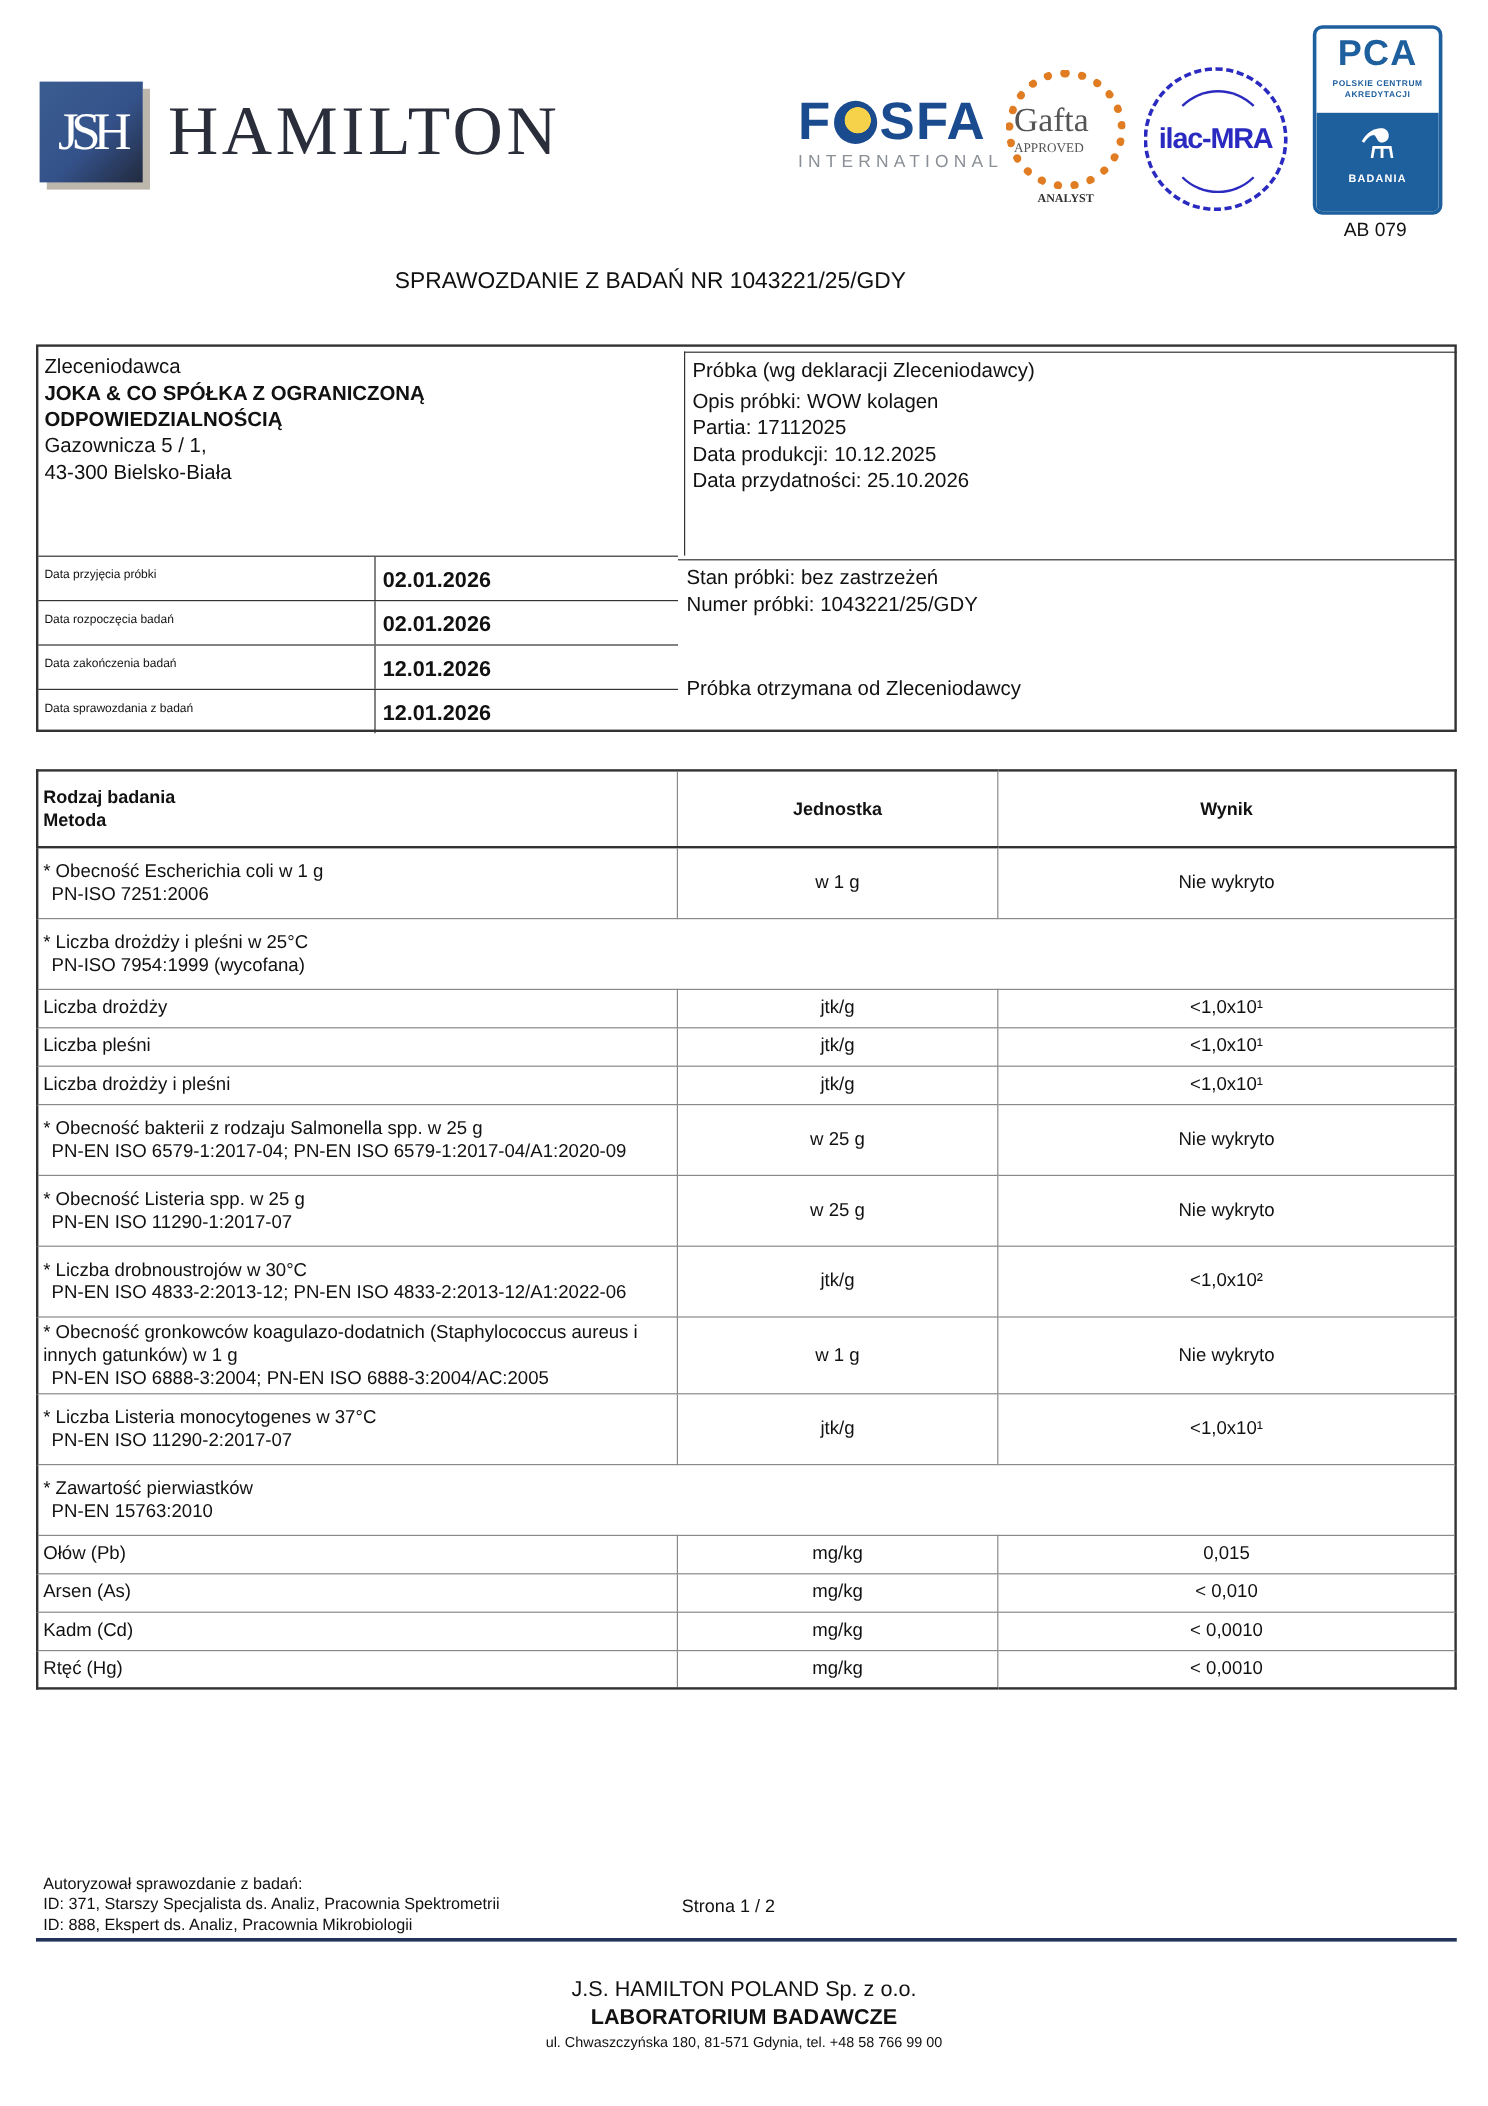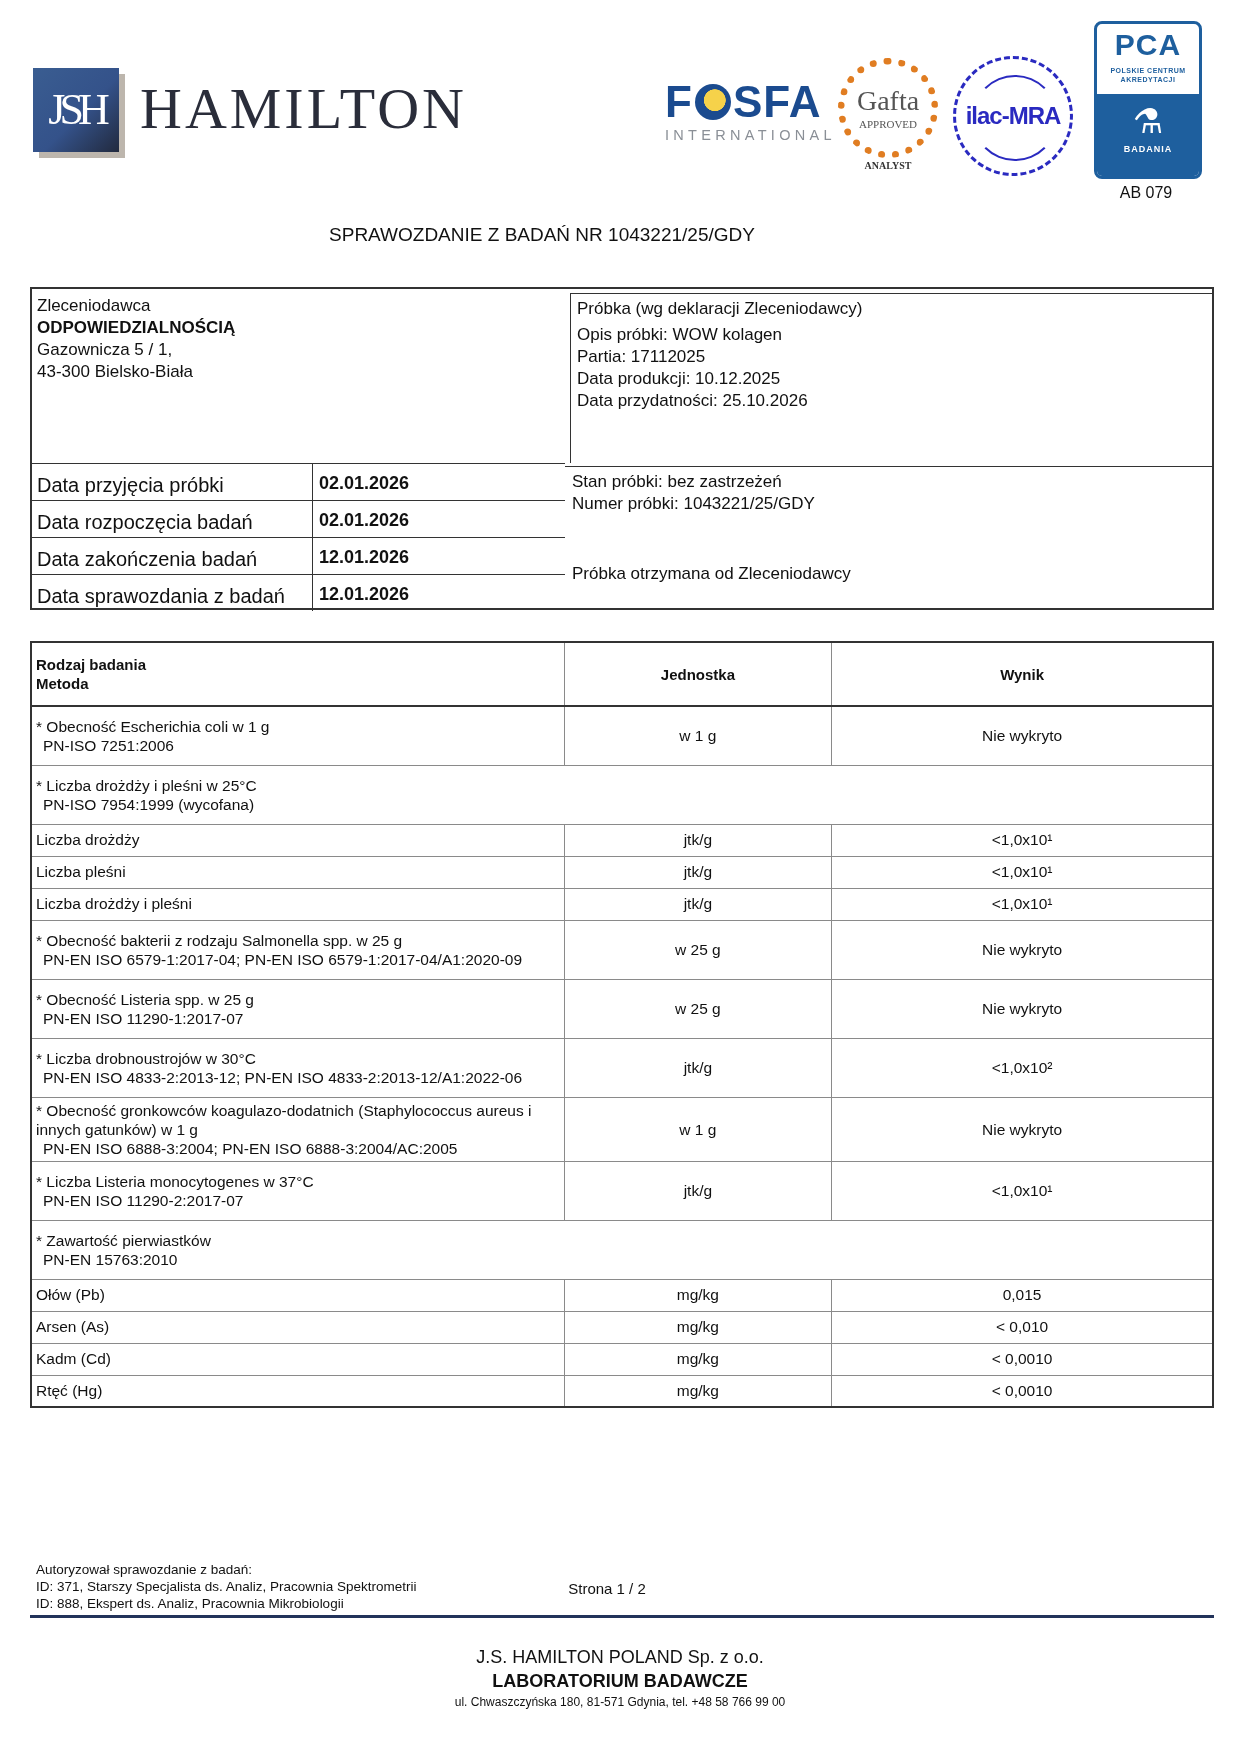--- a/index.html
+++ b/index.html
@@ -9,21 +9,21 @@
   
   .logo-jsh { position: absolute; left: 33px; top: 68px; width: 86px; height: 84px; background: linear-gradient(135deg, #3a5d91 0%, #34528a 55%, #222a3e 100%); box-shadow: 6px 6px 0 #bdb6ad; display: flex; align-items: center; justify-content: center; }
   .logo-jsh span { font-family: "Liberation Serif", serif; color: #fff; font-size: 44px; letter-spacing: -6px; line-height: 1; }
   .hamilton-word { position: absolute; left: 140px; top: 80px; font-family: "Liberation Serif", serif; font-size: 58px; letter-spacing: 3px; color: #2a2d3a; line-height: 1; }
 
   .fosfa { position: absolute; left: 665px; top: 80px; width: 160px; }
   .fosfa .big { font-family: "Liberation Sans", sans-serif; font-weight: bold; font-size: 44px; color: #1b4b8f; line-height: 1; letter-spacing: 1px; display: flex; align-items: center; }
   .fosfa .globe { display: inline-block; width: 36px; height: 36px; border-radius: 50%; background: radial-gradient(circle at 55% 45%, #f6d24a 0 38%, #1b4b8f 40% 100%); margin: 0 2px; }
   .fosfa .small { font-size: 14.5px; letter-spacing: 4.3px; color: #8a8f96; margin-top: 3px; }
 
-  .gafta { position: absolute; left: 838px; top: 58px; width: 100px; height: 100px; border: 7px dotted #e07d22; border-radius: 50%; display: flex; flex-direction: column; align-items: center; justify-content: center; }
+  .gafta { position: absolute; left: 838px; top: 58px; width: 100px; height: 100px; border: 7px dotted #e07d22; border-radius: 50%; display: flex; flex-direction: column; justify-content: center; }
   .gafta .g1 { font-family: "Liberation Serif", serif; font-size: 28px; color: #555; line-height: 1; }
   .gafta .g2 { font-family: "Liberation Serif", serif; font-size: 11px; color: #555; margin-top: 3px; }
   .gafta-analyst { position: absolute; left: 838px; top: 160px; width: 100px; text-align: center; font-family: "Liberation Serif", serif; font-weight: bold; font-size: 10px; color: #333; }
 
   .ilac { position: absolute; left: 953px; top: 56px; width: 120px; height: 120px; border-radius: 50%; border: 3px dashed #2a2ac0; display: flex; align-items: center; justify-content: center; overflow: hidden; }
   .ilac::before { content: ""; position: absolute; left: 16px; top: 16px; width: 82px; height: 82px; border-radius: 50%; border: 2px solid #2a2ac0; border-left-color: transparent; border-right-color: transparent; }
   .ilac span { position: relative; font-weight: bold; font-size: 24px; color: #2a2ac0; letter-spacing: -1px; background: #fff; line-height: 1; }
 
   .pca { position: absolute; left: 1094px; top: 21px; width: 108px; height: 158px; border: 3px solid #1e5f9e; border-radius: 8px; overflow: hidden; background: #fff; }
   .pca .top { height: 70px; text-align: center; padding-top: 6px; }
@@ -38,21 +38,21 @@
   .title { position: absolute; left: 0; top: 224px; width: 1084px; text-align: center; font-size: 19px; color: #111; }
 
   
   .info { position: absolute; left: 30px; top: 287px; width: 1184px; height: 323px; border: 2px solid #333; }
   .client { position: absolute; left: 5px; top: 6px; width: 520px; font-size: 17px; line-height: 22px; }
   .client .bold { font-weight: bold; }
   .sample { position: absolute; left: 538px; top: 4px; width: 644px; height: 170px; border-left: 1px solid #333; border-top: 1px solid #333; padding: 4px 6px; font-size: 17px; line-height: 22px; }
   .sample .head { margin-bottom: 4px; }
   .dates { position: absolute; left: 0; top: 174px; width: 533px; }
   .dates .row { display: flex; height: 37px; border-top: 1px solid #333; }
-  .dates .row .lab { width: 281px; border-right: 1px solid #333; padding: 10px 5px 0; font-size: 20px; }
+  .dates .row .lab { width: 281px; border-right: 1px solid #333; padding: 10px 5px 0; font-size: 10px; }
   .dates .row .val { flex: 1; padding: 9px 6px 0; font-size: 18px; font-weight: bold; }
   .status { position: absolute; left: 533px; top: 177px; right: 0; bottom: 0; border-top: 1px solid #333; padding: 4px 7px; font-size: 17px; line-height: 22px; }
   .status .received { position: absolute; left: 7px; top: 96px; }
 
   
   .results { position: absolute; left: 30px; top: 641px; width: 1184px; border-collapse: collapse; font-size: 15.5px; }
   .results th, .results td { border: 1px solid #8a8a8a; vertical-align: middle; }
   .results thead tr { border: 2px solid #333; }
   .results th { border-top: 2px solid #333; border-bottom: 2px solid #333; font-weight: bold; font-size: 15px; height: 64px; }
   .results th:first-child { border-left: 2px solid #333; text-align: left; padding-left: 4px; line-height: 19px; }
@@ -119,20 +119,21 @@
     <div class="bad">BADANIA</div>
   </div>
 </div>
 <div class="ab079">AB 079</div>
 
 <div class="title">SPRAWOZDANIE Z BADAŃ NR 1043221/25/GDY</div>
 
 <div class="info">
   <div class="client">
     <div>Zleceniodawca</div>
+    <div class="bold">JOKA &amp; CO SPÓŁKA Z OGRANICZONĄ</div>
     <div class="bold">ODPOWIEDZIALNOŚCIĄ</div>
     <div>Gazownicza 5 / 1,</div>
     <div>43-300  Bielsko-Biała</div>
   </div>
 
   <div class="sample">
     <div class="head">Próbka (wg deklaracji Zleceniodawcy)</div>
     <div>Opis próbki: WOW kolagen</div>
     <div>Partia: 17112025</div>
     <div>Data produkcji: 10.12.2025</div>

